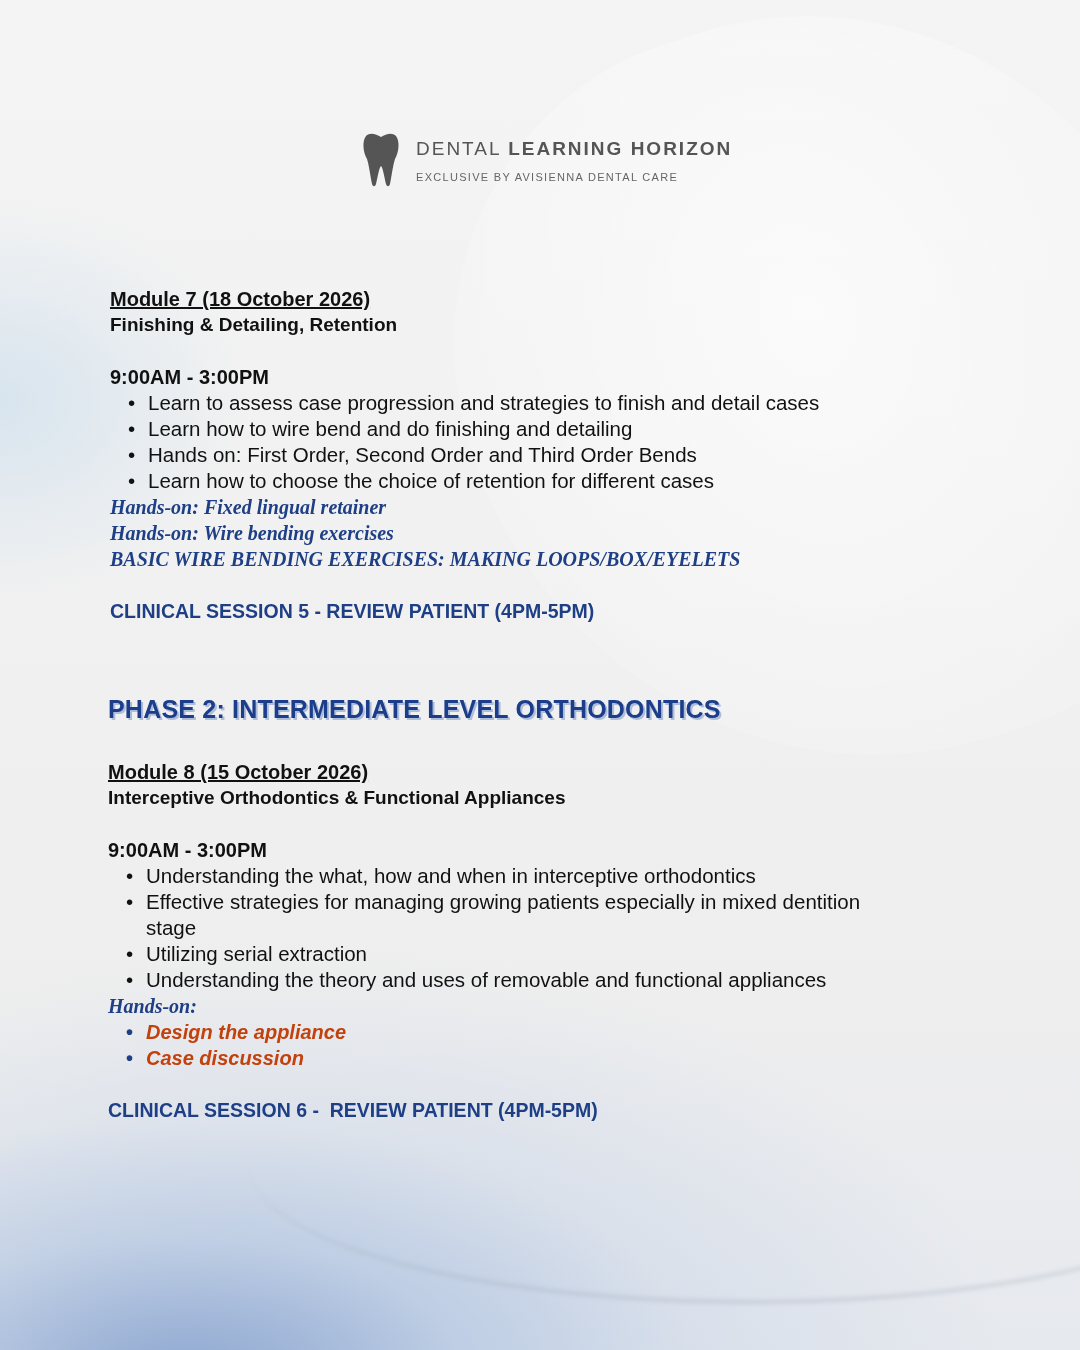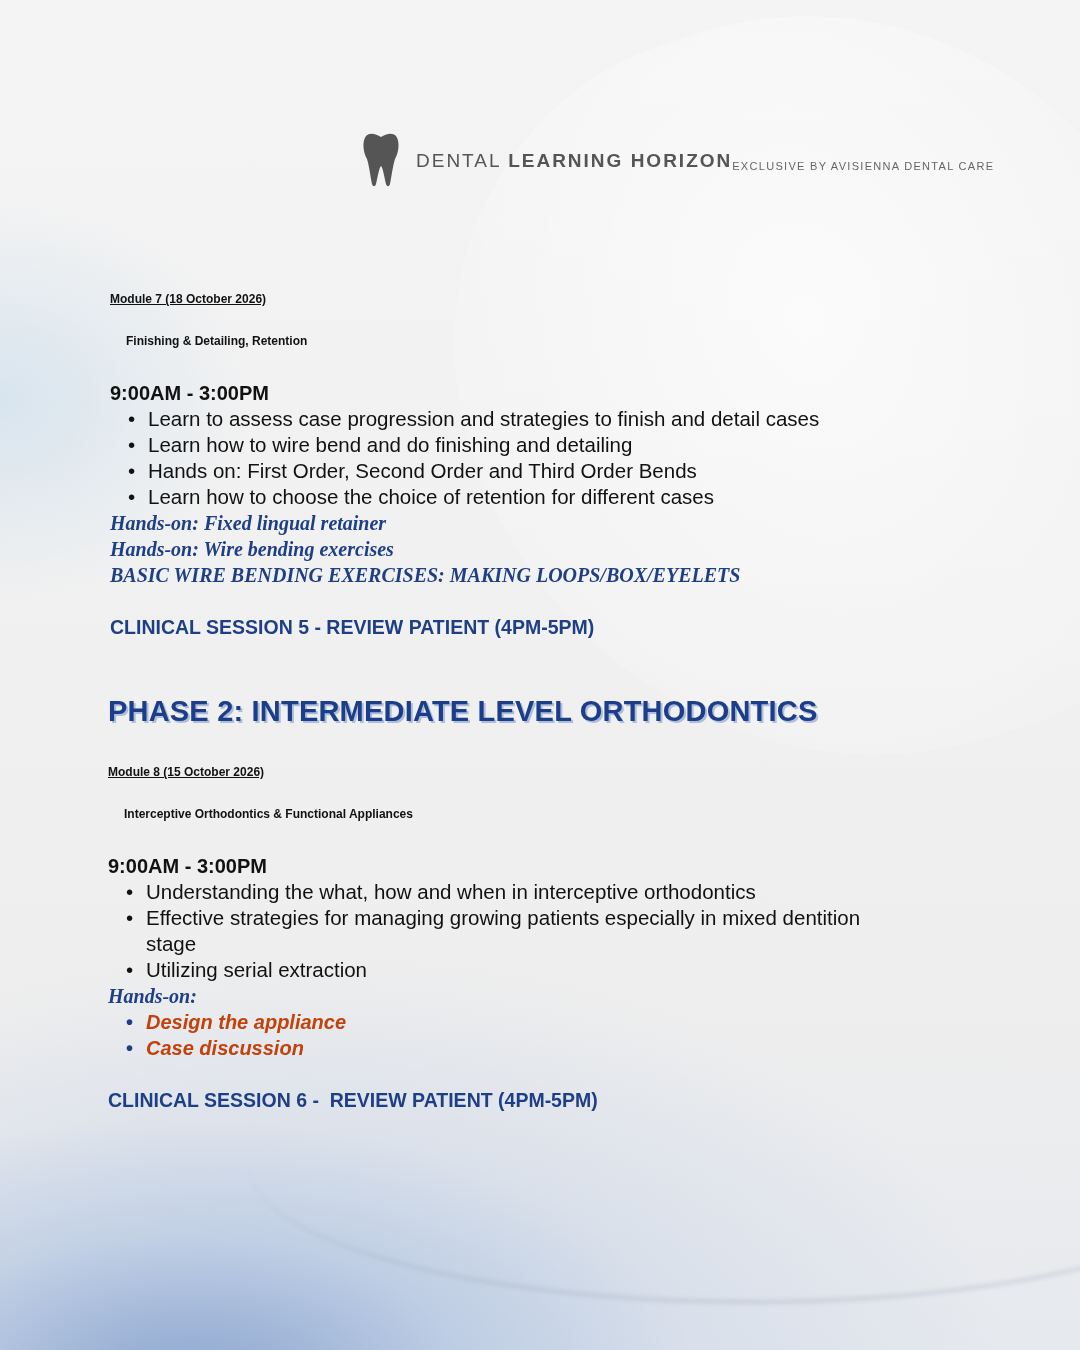--- a/index.html
+++ b/index.html
@@ -24,35 +24,35 @@
   .bg-shape.arc {
     left: 250px; top: 1030px; width: 1000px; height: 270px;
     border-bottom: 4px solid rgba(160,170,185,0.35);
     border-radius: 0 0 50% 50%;
     filter: blur(2px);
   }
   .logo {
     position: absolute; left: 362px; top: 132px; display: flex; align-items: center;
   }
   .logo .tooth { width: 38px; height: 56px; margin-right: 16px; }
-  .logo .text-block { display: flex; flex-direction: row; align-items: flex-end; }
+  .logo .text-block { display: flex; flex-direction: column; }
   .logo .brand {
     font-size: 19px; letter-spacing: 2px; color: #555; line-height: 22px;
   }
   .logo .brand b { font-weight: bold; color: #555; }
   .logo .tagline {
     font-size: 11px; letter-spacing: 1.3px; color: #666; margin-top: 11px;
   }
   .section { position: absolute; left: 110px; width: 900px; }
   .module-title {
-    font-size: 12px; font-weight: bold; color: #111; text-decoration: underline;
+    font-size: 20px; font-weight: bold; color: #111; text-decoration: underline;
     line-height: 26px; margin: 0;
   }
   .module-sub {
-    font-size: 12px; font-weight: bold; color: #111; line-height: 26px; margin: 16px;
+    font-size: 19px; font-weight: bold; color: #111; line-height: 26px; margin: 0;
   }
   .time {
     font-size: 20px; font-weight: bold; color: #111; line-height: 26px; margin: 26px 0 0 0;
   }
   ul.items {
     margin: 0; padding-left: 38px; list-style: none;
   }
   ul.items li {
     position: relative; font-size: 20.5px; color: #111; line-height: 26px;
     font-family: "Liberation Sans", sans-serif;
@@ -66,21 +66,21 @@
   ul.handson-list { margin: 0; padding-left: 38px; list-style: none; }
   ul.handson-list li {
     position: relative; font-size: 20px; font-style: italic; font-weight: bold; color: #c2410c; line-height: 26px;
   }
   ul.handson-list li::before { content: "•"; position: absolute; left: -20px; color: #1e3f85; font-style: normal; }
   .clinical {
     font-size: 19.5px; font-weight: bold; color: #1e3f85; line-height: 26px; margin: 26px 0 0 0;
   }
   .phase {
     position: absolute; left: 108px; top: 695px;
-    font-size: 29px; font-weight: bold; color: #1b3d8a; letter-spacing: 0.2px;
+    font-size: 25px; font-weight: bold; color: #1b3d8a; letter-spacing: 0.2px;
     text-shadow: 2px 2px 0 rgba(120,150,200,0.55);
     margin: 0;
   }
 </style>
 </head>
 <body>
 
 <div class="bg-shape retainer"></div>
 <div class="bg-shape arc"></div>
 
@@ -113,20 +113,21 @@
 <h1 class="phase">PHASE 2: INTERMEDIATE LEVEL ORTHODONTICS</h1>
 
 <div class="section" style="top:759px; left:108px;">
   <p class="module-title">Module 8 (15 October 2026)</p>
   <p class="module-sub">Interceptive Orthodontics &amp; Functional Appliances</p>
   <p class="time">9:00AM - 3:00PM</p>
   <ul class="items" style="width:760px;">
     <li>Understanding the what, how and when in interceptive orthodontics</li>
     <li>Effective strategies for managing growing patients especially in mixed dentition stage</li>
     <li>Utilizing serial extraction</li>
+    <li style="white-space:nowrap;">Understanding the theory and uses of removable and functional appliances</li>
   </ul>
   <p class="handson">Hands-on:</p>
   <ul class="handson-list">
     <li>Design the appliance</li>
     <li>Case discussion</li>
   </ul>
   <p class="clinical" style="white-space:pre;">CLINICAL SESSION 6 -  REVIEW PATIENT (4PM-5PM)</p>
 </div>
 
 </body></html>

